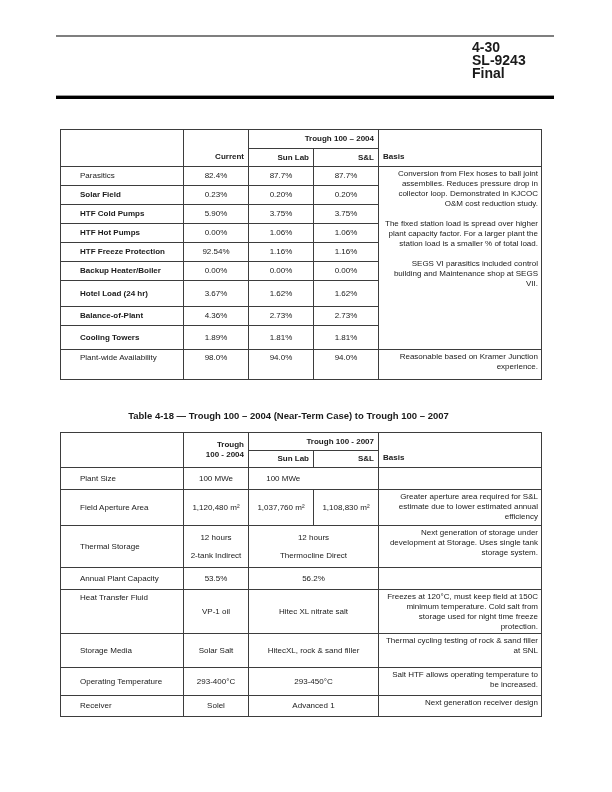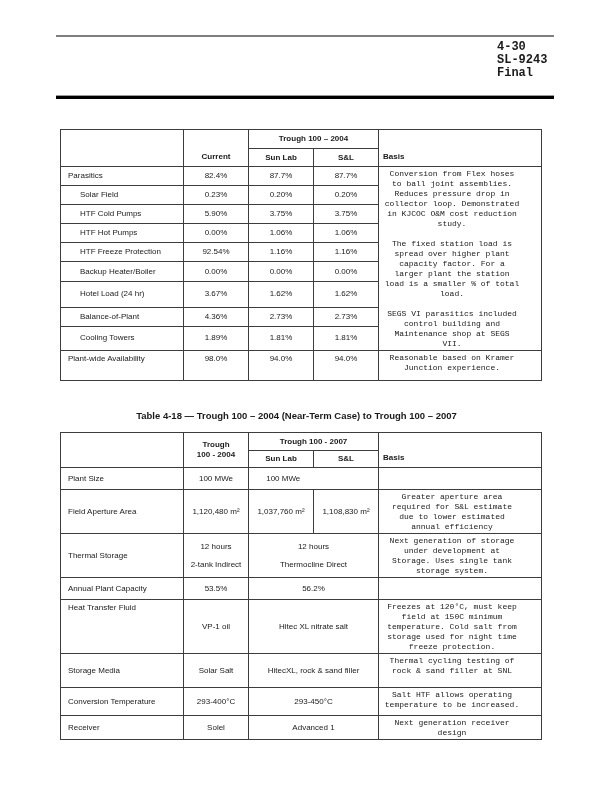--- a/index.html
+++ b/index.html
@@ -8,46 +8,46 @@
     font-family:"Liberation Sans", sans-serif; color:#1a1a1a;
     -webkit-font-smoothing:antialiased;
   }
   .abs { position:absolute; }
 
   
   .rule-gray { left:56px; top:35px; width:498px; height:2px; background:#7f7f7f; }
   .rule-black { left:56px; top:95px; width:498px; height:3px; background:#000; border-top:1px solid #999; }
 
   .hdr {
-    left:497px; top:41px;
-    font-family:Liberation Mono, monospace; font-weight:bold;
-    font-size:12px; line-height:13px; white-space:nowrap;
+    left:472px; top:41px;
+    font-family:Liberation Sans, sans-serif; font-weight:bold;
+    font-size:14px; line-height:13px; white-space:nowrap;
   }
 
   
   table { border-collapse:collapse; table-layout:fixed; width:481px;
           font-size:8px; line-height:10px; }
   td { border:1px solid #3d3d3d; padding:1px 4px; vertical-align:middle;
        overflow:hidden; }
-  .ch  { font-weight:bold; text-align:center; }
+  .ch  { font-weight:bold; text-align:right; }
   .vb  { vertical-align:bottom; padding-bottom:4px; }
   .tl  { text-align:left; }
-  .lbl { text-align:left; padding-left:7px; }
-  .ind { padding-left:19px; }
+  .lbl { text-align:left; padding-left:19px; }
+  .ind { padding-left:19px;font-weight:bold; }
   .val { text-align:center; }
   .vt  { vertical-align:top; padding-top:3px; }
-  .basis { vertical-align:top; text-align:center; padding-top:2px; padding-right:20px;font-family:Liberation Mono, monospace; }
+  .basis { vertical-align:top; text-align:right; padding-top:2px; padding-right:3px; }
   .bp { margin:0 0 10px 0; }
   .bp:last-child { margin-bottom:0; }
   .two-line div { text-align:center; }
   .gapline { margin-bottom:8px; }
   .half { width:50%; text-align:center; }
 
   .t1 { left:60px; top:129px; }
-  .t2-title { left:56px; top:410px; width:481px; text-align:center;
+  .t2-title { left:48px; top:410px; width:481px; text-align:center;
               font-weight:bold; font-size:9.5px; }
   .t2 { left:60px; top:432px;border-radius:30px; }
 </style>
 </head>
 <body>
 
 <div class="abs rule-gray"></div>
 
 <div class="abs hdr">
   <div>4-30</div>
@@ -219,21 +219,21 @@
     </tr>
 
     <tr style="height:34px">
       <td class="lbl">Storage Media</td>
       <td class="val">Solar Salt</td>
       <td colspan="2" class="val">HitecXL, rock &amp; sand filler</td>
       <td class="basis">Thermal cycling testing of rock &amp; sand filler at SNL</td>
     </tr>
 
     <tr style="height:28px">
-      <td class="lbl">Conversion Temperature</td>
+      <td class="lbl">Operating Temperature</td>
       <td class="val">293-400°C</td>
       <td colspan="2" class="val">293-450°C</td>
       <td class="basis">Salt HTF allows operating temperature to be increased.</td>
     </tr>
 
     <tr style="height:21px">
       <td class="lbl">Receiver</td>
       <td class="val">Solel</td>
       <td colspan="2" class="val">Advanced 1</td>
       <td class="basis">Next generation receiver design</td>

